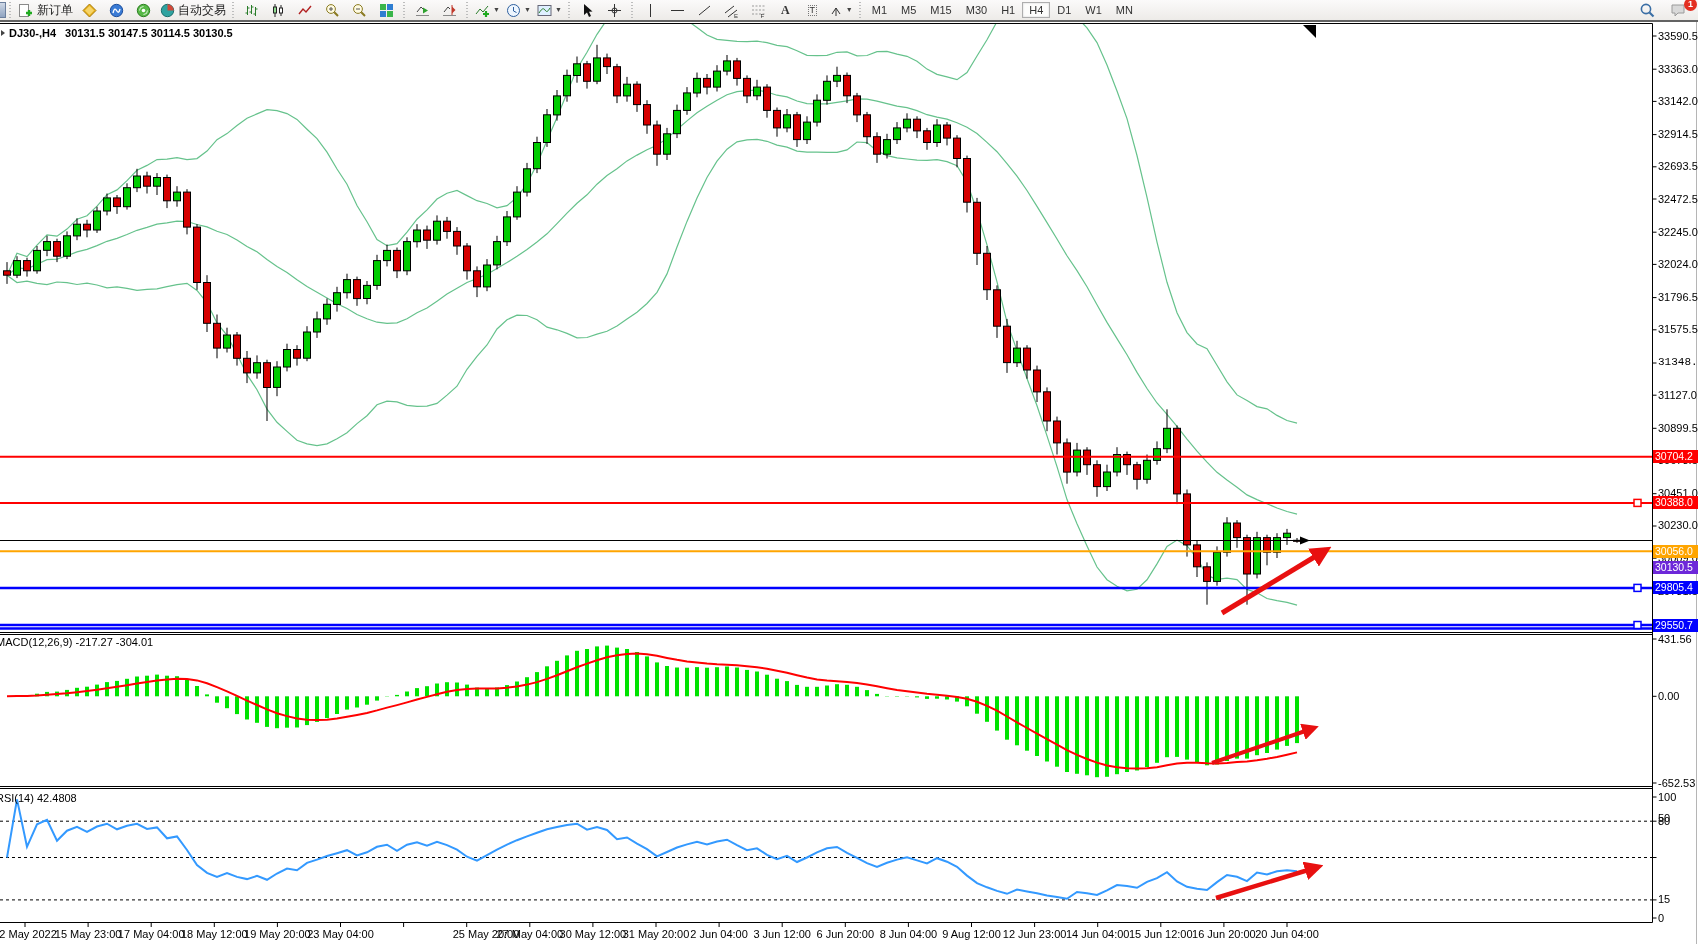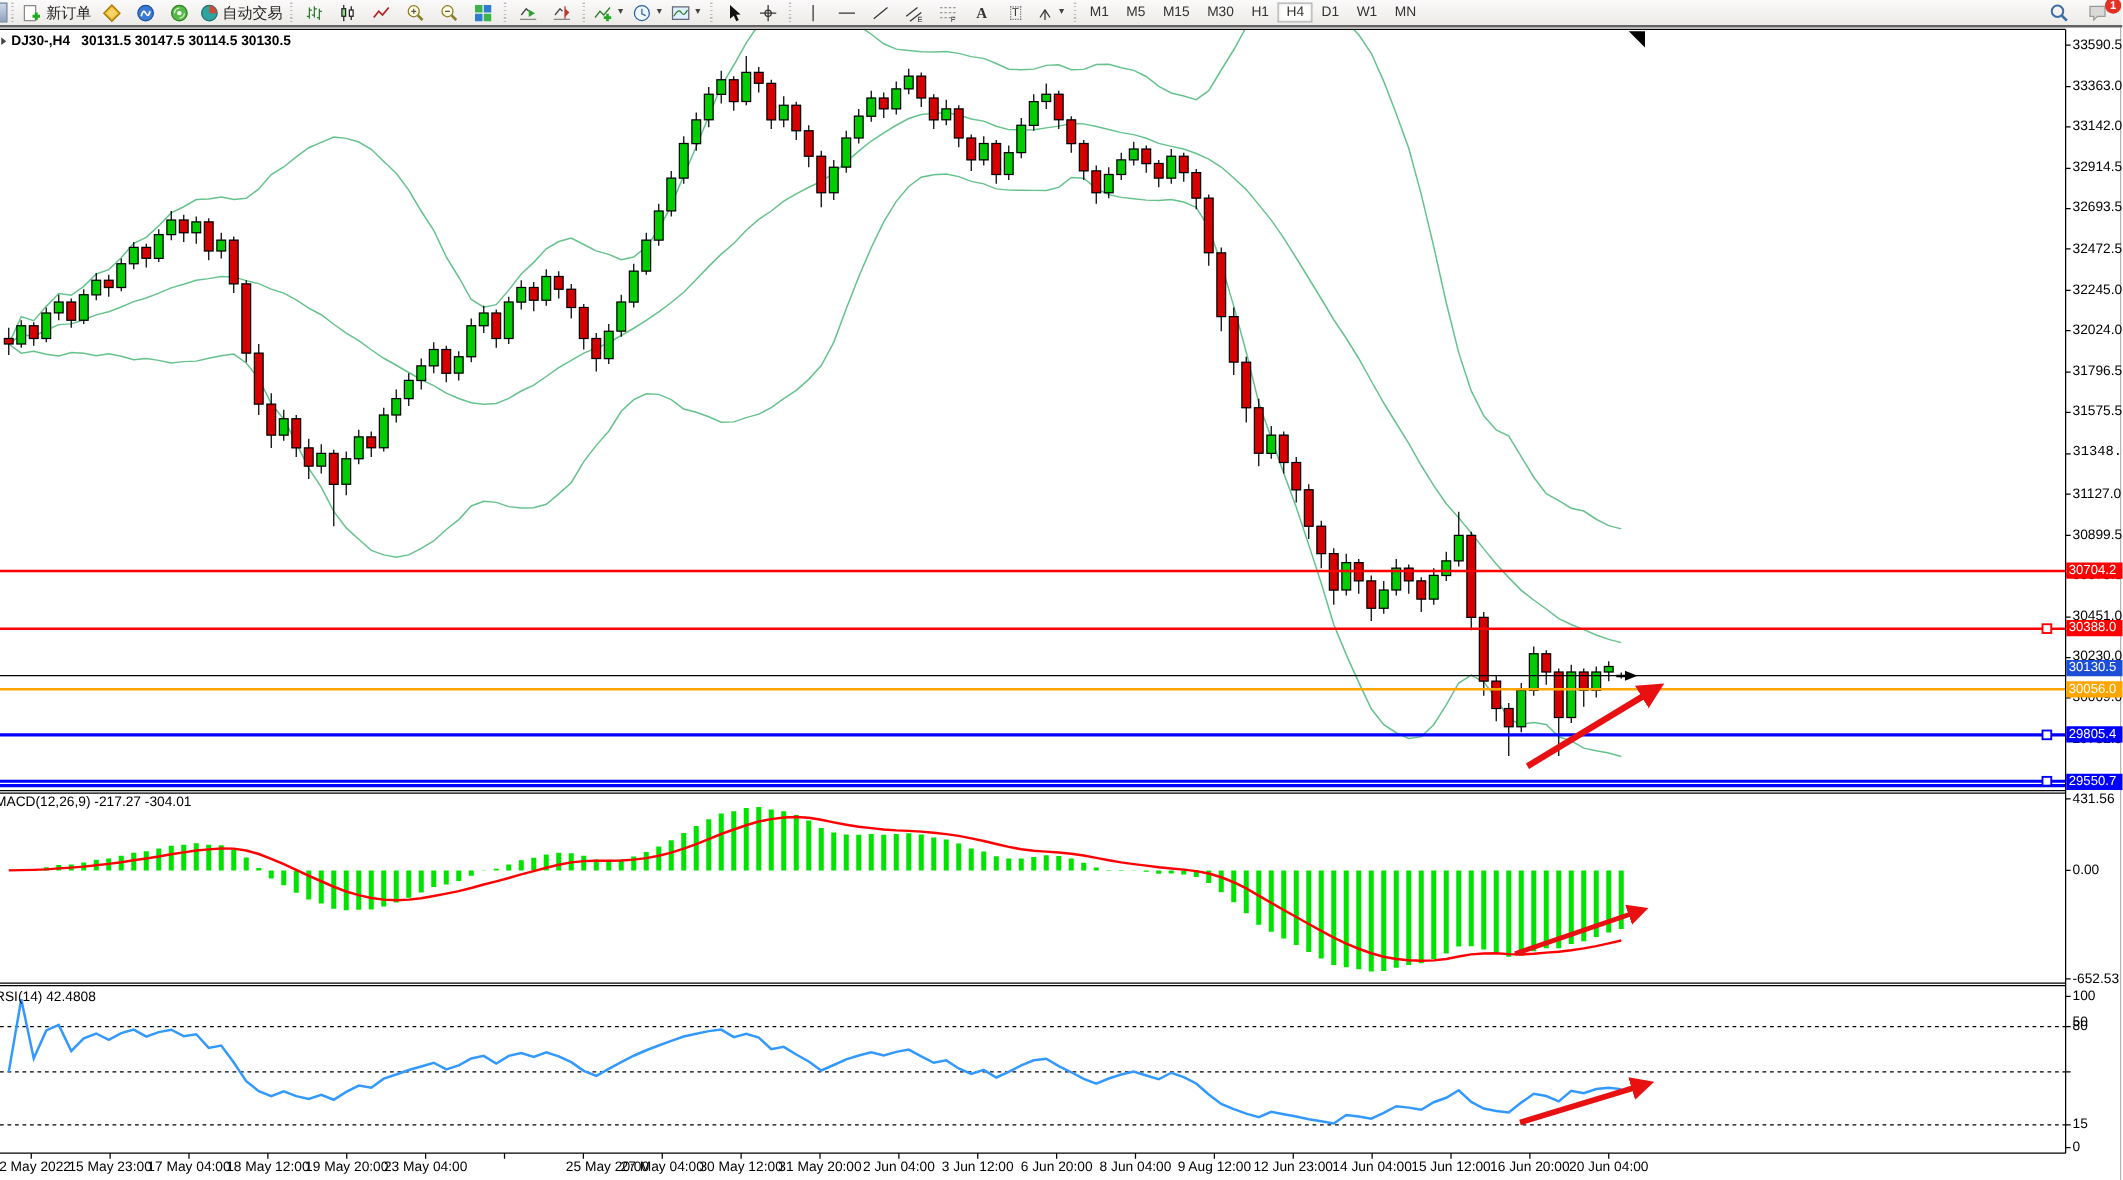--- a/index.html
+++ b/index.html
@@ -777,21 +777,21 @@
       <div class="axis-tick" style="top: 790.5px;">100</div>
       <div class="axis-tick" style="top: 814.7px;">80</div>
       <div class="axis-tick" style="top: 812px;">50</div>
       <div class="axis-tick" style="top: 893.35px;">15</div>
       <div class="axis-tick" style="top: 911.5px;">0</div>
       <div class="badge-price" style="top: 450.321px; background: rgb(255, 0, 0);">30704.2</div>
       <div class="badge-price" style="top: 496.422px; background: rgb(255, 0, 0);">30388.0</div>
       <div class="badge-price" style="top: 544.828px; background: rgb(255, 165, 0);">30056.0</div>
       <div class="badge-price" style="top: 581.365px; background: rgb(0, 0, 255);">29805.4</div>
       <div class="badge-price" style="top: 618.5px; background: rgb(0, 0, 255);">29550.7</div>
-      <div class="badge-price" style="top: 528px; background: #1d4ed8;">30130.5</div>
+      <div class="badge-price" style="top: 561px; background: #6d28d9;">30130.5</div>
       <div class="time-label" style="left: 25px;">12 May 2022</div>
       <div class="time-label" style="left: 88.1px;">15 May 23:00</div>
       <div class="time-label" style="left: 151.2px;">17 May 04:00</div>
       <div class="time-label" style="left: 214.3px;">18 May 12:00</div>
       <div class="time-label" style="left: 277.4px;">19 May 20:00</div>
       <div class="time-label" style="left: 340.5px;">23 May 04:00</div>
       <div class="time-label" style="left: 403.6px; margin-top: 40px;">24 May 12:00</div>
       <div class="time-label" style="left: 486px;">25 May 20:00</div>
       <div class="time-label" style="left: 529.8px;">27 May 04:00</div>
       <div class="time-label" style="left: 592.9px;">30 May 12:00</div>

